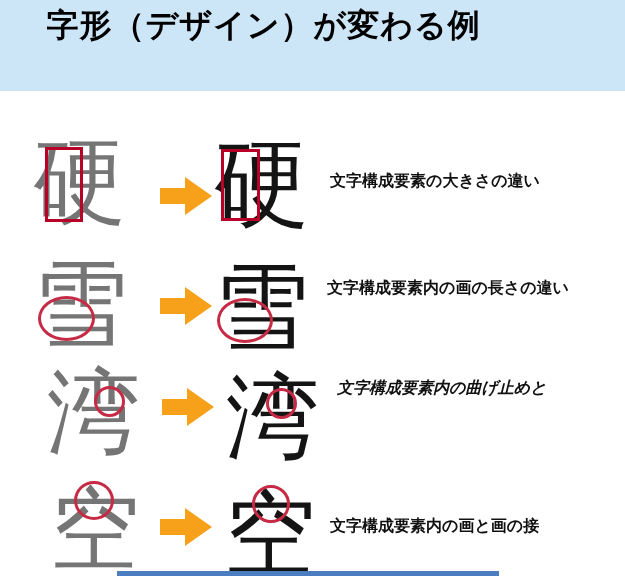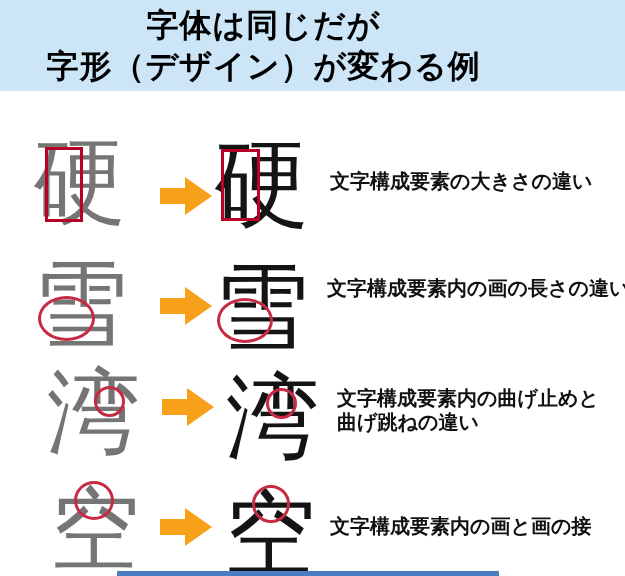--- a/index.html
+++ b/index.html
@@ -22,21 +22,21 @@
   .ann.circle{border:3px solid #c62a45;border-radius:50%;}
 
   
   .arrow{position:absolute;width:52px;height:38px;}
   .arrow .stem{position:absolute;left:0;top:11px;width:25px;height:16px;background:#f7a11a;}
   .arrow .head{position:absolute;left:25px;top:0;width:0;height:0;
                border-top:19px solid transparent;border-bottom:19px solid transparent;
                border-left:27px solid #f7a11a;}
 
   
-  .desc{position:absolute;font-weight:bold;font-size:20px;line-height:24px;color:#111;white-space:nowrap;}
+  .desc{position:absolute;font-weight:bold;font-size:16px;line-height:24px;color:#111;white-space:nowrap;}
 
   
   .g1g{left:33px;top:136px;font-size:93px;}
   .a1g{left:45px;top:147px;width:38px;height:75px;}
   .ar1{left:160px;top:177px;}
   .g1b{left:214px;top:137px;font-size:95px;}
   .a1b{left:221px;top:149px;width:39px;height:72px;}
   .d1{left:330px;top:169px;}
 
   
@@ -46,41 +46,40 @@
   .g2b{left:214px;top:259px;font-size:95px;}
   .a2b{left:217px;top:298px;width:56px;height:45px;}
   .d2{left:327px;top:276px;}
 
   
   .g3g{left:47px;top:366px;font-size:93px;}
   .a3g{left:94px;top:386px;width:31px;height:31px;}
   .ar3{left:162px;top:388px;}
   .g3b{left:226px;top:371px;font-size:93px;}
   .a3b{left:266px;top:388px;width:31px;height:31px;}
-  .d3{left:337px;top:386px;}
+  .d3{left:337px;top:376px;font-style:italic;}
 
   
   .g4g{left:50px;top:484px;font-size:90px;}
   .a4g{left:74px;top:481px;width:40px;height:39px;}
   .ar4{left:160px;top:508px;}
   .g4b{left:224px;top:488px;font-size:92px;}
   .a4b{left:252px;top:485px;width:38px;height:38px;}
   .d4{left:330px;top:514px;}
 
   
   .bottom-bar{position:absolute;left:117px;top:571px;width:382px;height:5px;background:#4a7ec0;}
 </style>
 </head>
 <body>
 
 <div class="page">
 
   <header class="title-band">
     <div class="title-text">
-      <div>字体は同じだが</div>
       <div>字形（デザイン）が変わる例</div>
     </div>
   </header>
 
   <section>
     <span class="glyph gray g1g">硬</span>
     <span class="ann rect a1g"></span>
     <span class="arrow ar1">
         <span class="stem"></span>
         <span class="head"></span>
@@ -112,21 +111,20 @@
     <span class="glyph gray g3g">湾</span>
     <span class="ann circle a3g"></span>
     <span class="arrow ar3">
         <span class="stem"></span>
         <span class="head"></span>
       </span>
     <span class="glyph black g3b">湾</span>
     <span class="ann circle a3b"></span>
     <div class="desc d3">
       <div>文字構成要素内の曲げ止めと</div>
-      <div>曲げ跳ねの違い</div>
     </div>
   </section>
 
   <section>
     <span class="glyph gray g4g">空</span>
     <span class="ann circle a4g"></span>
     <span class="arrow ar4">
         <span class="stem"></span>
         <span class="head"></span>
       </span>

